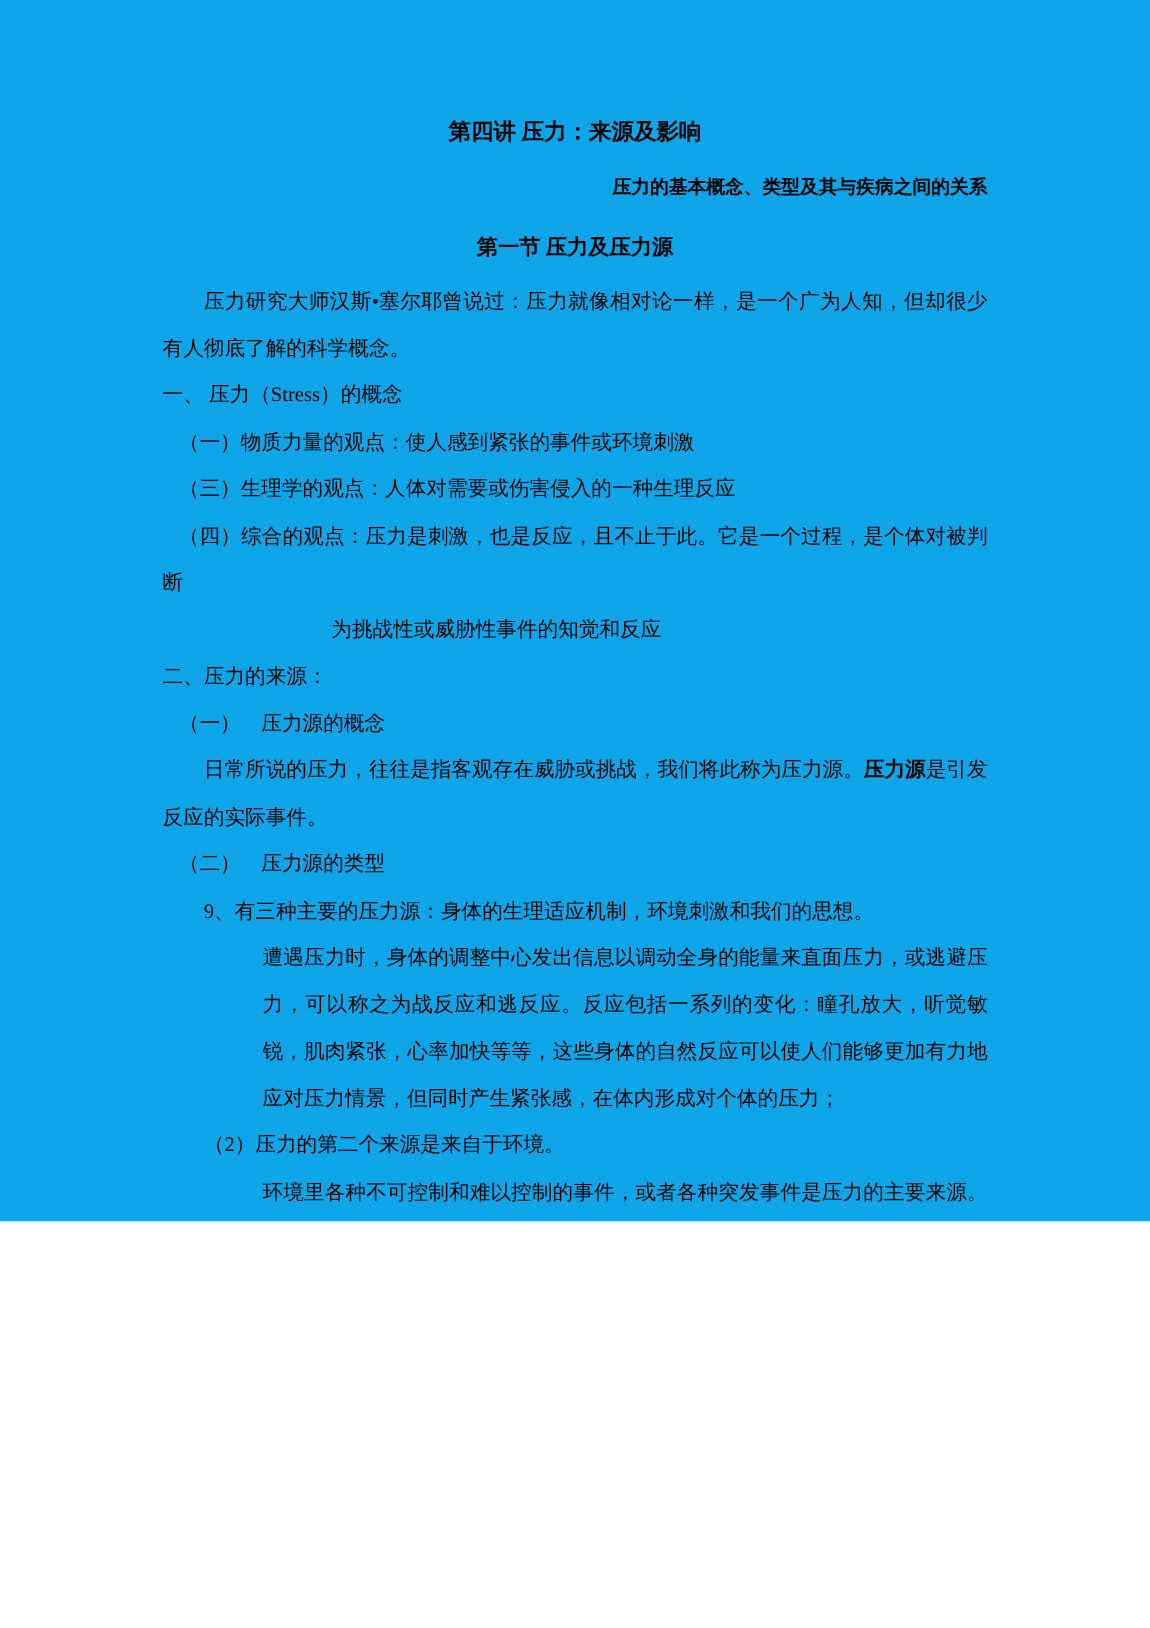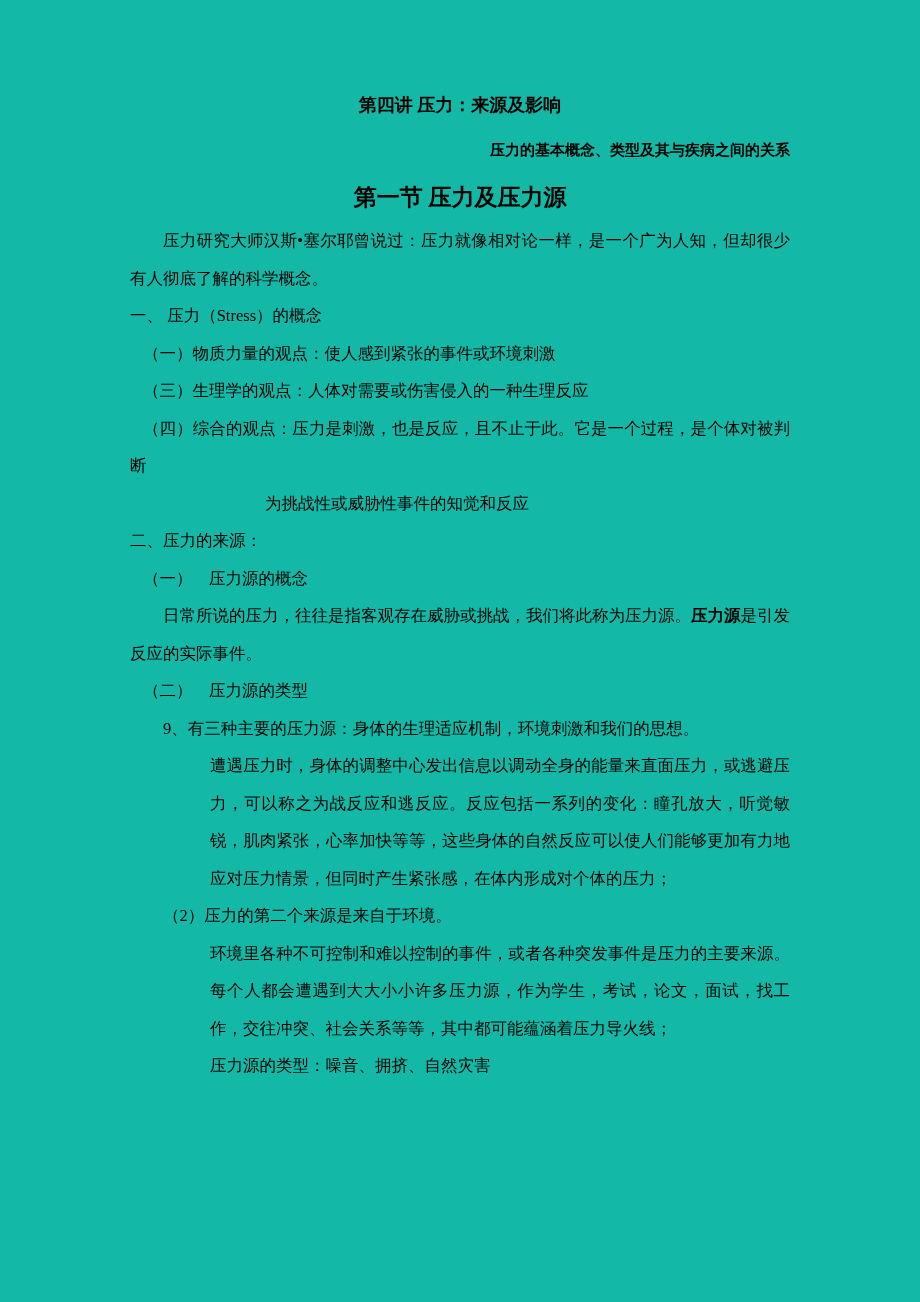--- a/index.html
+++ b/index.html
@@ -6,41 +6,41 @@
   html, body { background: #ffffff; }
   body {
     width: 920px;
     height: 1302px;
     font-family: "Liberation Serif", "DejaVu Serif", serif;
     color: #000000;
     overflow: hidden;
   }
   .page {
     width: 920px;
-    height: 1302px;
-    background: #14b8a6;
+    height: 977px;
+    background: #0ea5e9;
     overflow: hidden;
   }
   .content {
     padding: 85px 130px 0 130px;
   }
   .title {
     font-size: 18px;
     font-weight: bold;
     text-align: center;
     line-height: 40px;
   }
   .subtitle {
     font-size: 15px;
     font-weight: bold;
     text-align: right;
     line-height: 50px;
   }
   .section-heading {
-    font-size: 23px;
+    font-size: 17px;
     font-weight: bold;
     text-align: center;
     line-height: 45px;
   }
   .doc-body { margin-top: 2px; }
   .blk {
     font-size: 16.5px;
     line-height: 37.5px;
     text-align: justify;
   }

